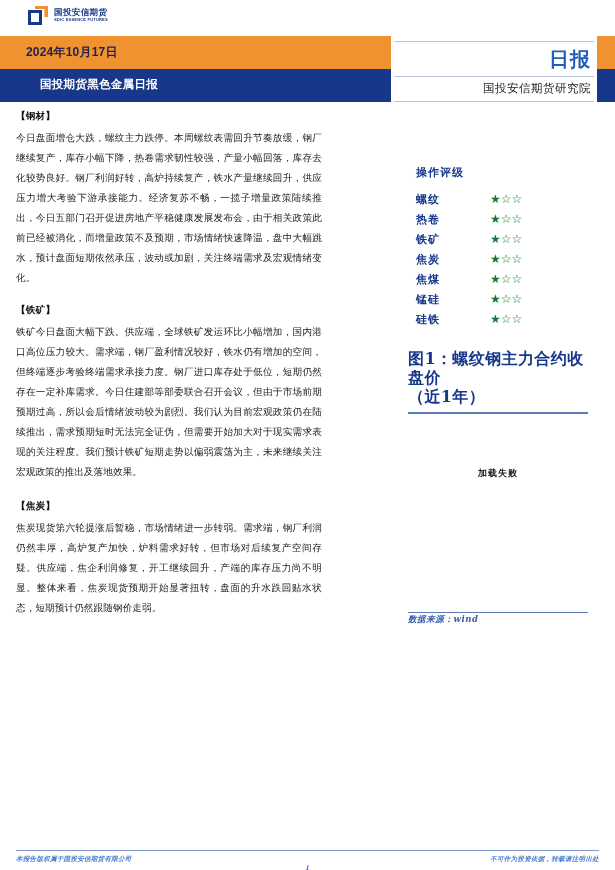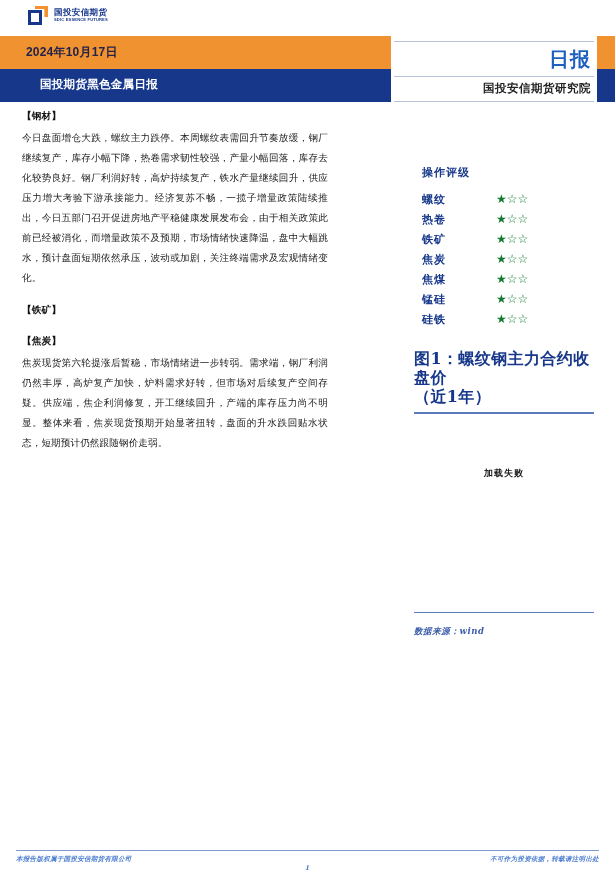--- a/index.html
+++ b/index.html
@@ -138,29 +138,29 @@
     right: 3px; top: 10px;
     font-size: 20px;
     font-weight: 700;
     color: #1f5fc0;
     letter-spacing: 1px;
   }
   .hdr-right .rpt-org {
     position: absolute;
     right: 3px; top: 45px;
     font-size: 11.5px;
-    font-weight: 700;
+    font-weight: 400;
     color: #222;
     letter-spacing: 0.5px;
   }
 
   
   .content {
     position: absolute;
-    left: 6px; top: 110px;
+    left: 0; top: 110px;
     width: 568px;
     height: 720px;
   }
   .col-left {
     position: absolute;
     left: 16px; top: 0;
     width: 306px;
   }
   .sec-head {
     font-size: 9.6px;
@@ -254,21 +254,21 @@
     letter-spacing: 1px;
     margin-top: 32px;
   }
   .fig-rule-bottom {
     margin-left: 14px;
     width: 180px;
     height: 1.5px;
     background: #5b7bba;
   }
   .fig-source {
-    margin-top: 13px;
+    margin-top: 1px;
     padding-left: 14px;
     font-size: 8.5px;
     font-style: italic;
     font-weight: 700;
     color: #3b5ca8;
     font-family: "DejaVu Serif", "Liberation Serif", serif;
     letter-spacing: 0.6px;
   }
 
   
@@ -346,20 +346,21 @@
 
   <div class="col-left">
 
     <div class="sec-block">
       <div class="sec-head">【钢材】</div>
       <div class="sec-body">今日盘面增仓大跌，螺纹主力跌停。本周螺纹表需回升节奏放缓，钢厂继续复产，库存小幅下降，热卷需求韧性较强，产量小幅回落，库存去化较势良好。钢厂利润好转，高炉持续复产，铁水产量继续回升，供应压力增大考验下游承接能力。经济复苏不畅，一揽子增量政策陆续推出，今日五部门召开促进房地产平稳健康发展发布会，由于相关政策此前已经被消化，而增量政策不及预期，市场情绪快速降温，盘中大幅跳水，预计盘面短期依然承压，波动或加剧，关注终端需求及宏观情绪变化。</div>
     </div>
 
     <div class="sec-block gap2">
       <div class="sec-head">【铁矿】</div>
+      <div class="sec-body">铁矿今日盘面大幅下跌。供应端，全球铁矿发运环比小幅增加，国内港口高位压力较大。需求端，钢厂盈利情况较好，铁水仍有增加的空间，但终端逐步考验终端需求承接力度。钢厂进口库存处于低位，短期仍然存在一定补库需求。今日住建部等部委联合召开会议，但由于市场前期预期过高，所以会后情绪波动较为剧烈。我们认为目前宏观政策仍在陆续推出，需求预期短时无法完全证伪，但需要开始加大对于现实需求表现的关注程度。我们预计铁矿短期走势以偏弱震荡为主，未来继续关注宏观政策的推出及落地效果。</div>
     </div>
 
     <div class="sec-block">
       <div class="sec-head">【焦炭】</div>
       <div class="sec-body">焦炭现货第六轮提涨后暂稳，市场情绪进一步转弱。需求端，钢厂利润仍然丰厚，高炉复产加快，炉料需求好转，但市场对后续复产空间存疑。供应端，焦企利润修复，开工继续回升，产端的库存压力尚不明显。整体来看，焦炭现货预期开始显著扭转，盘面的升水跌回贴水状态，短期预计仍然跟随钢价走弱。</div>
     </div>
 
   </div>
 
   <div class="col-right">

